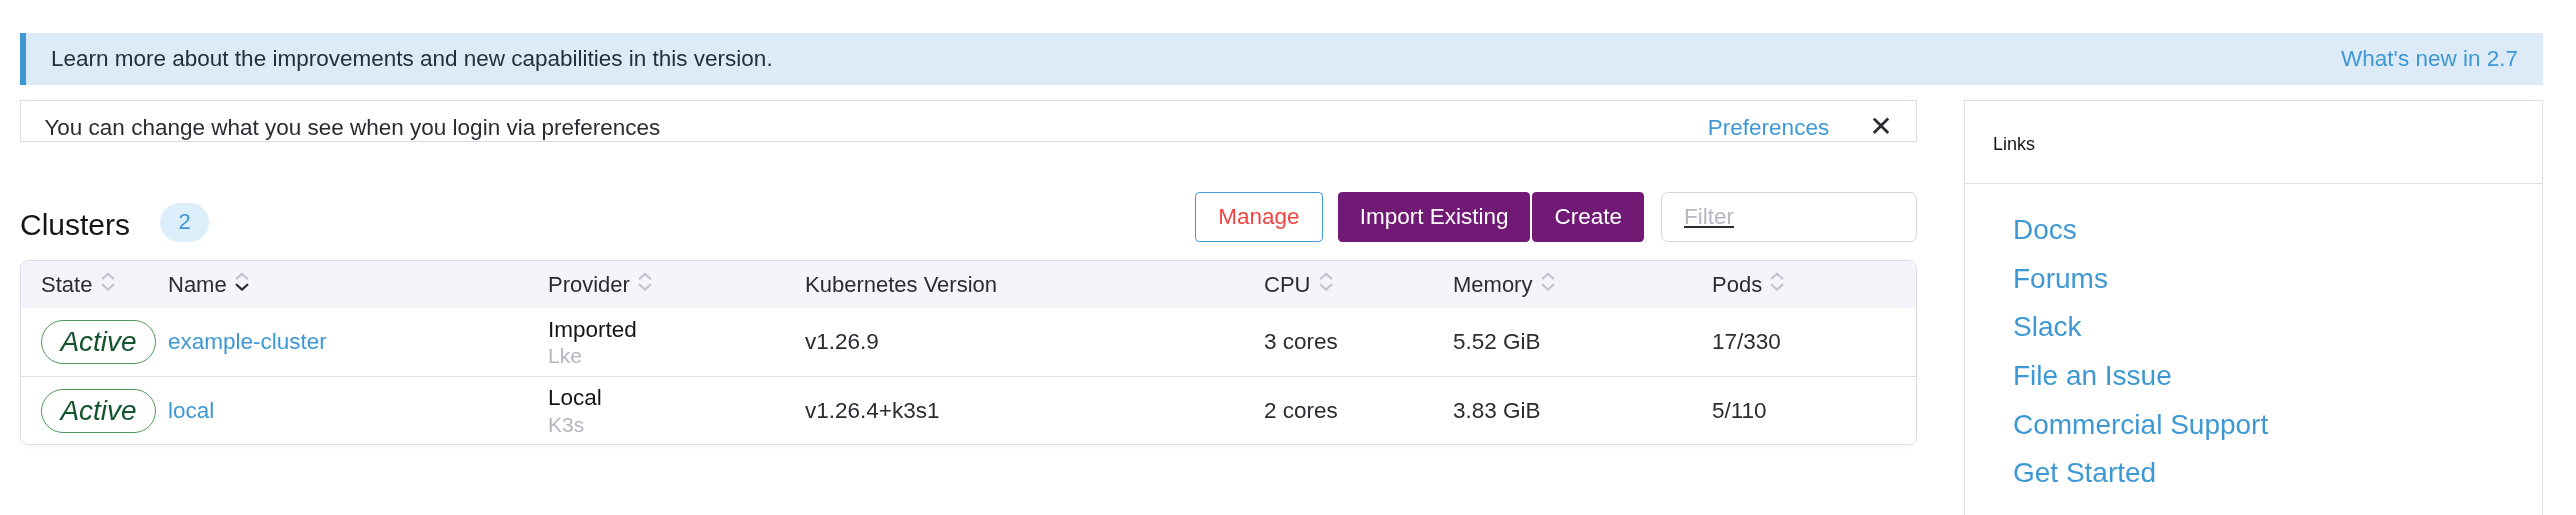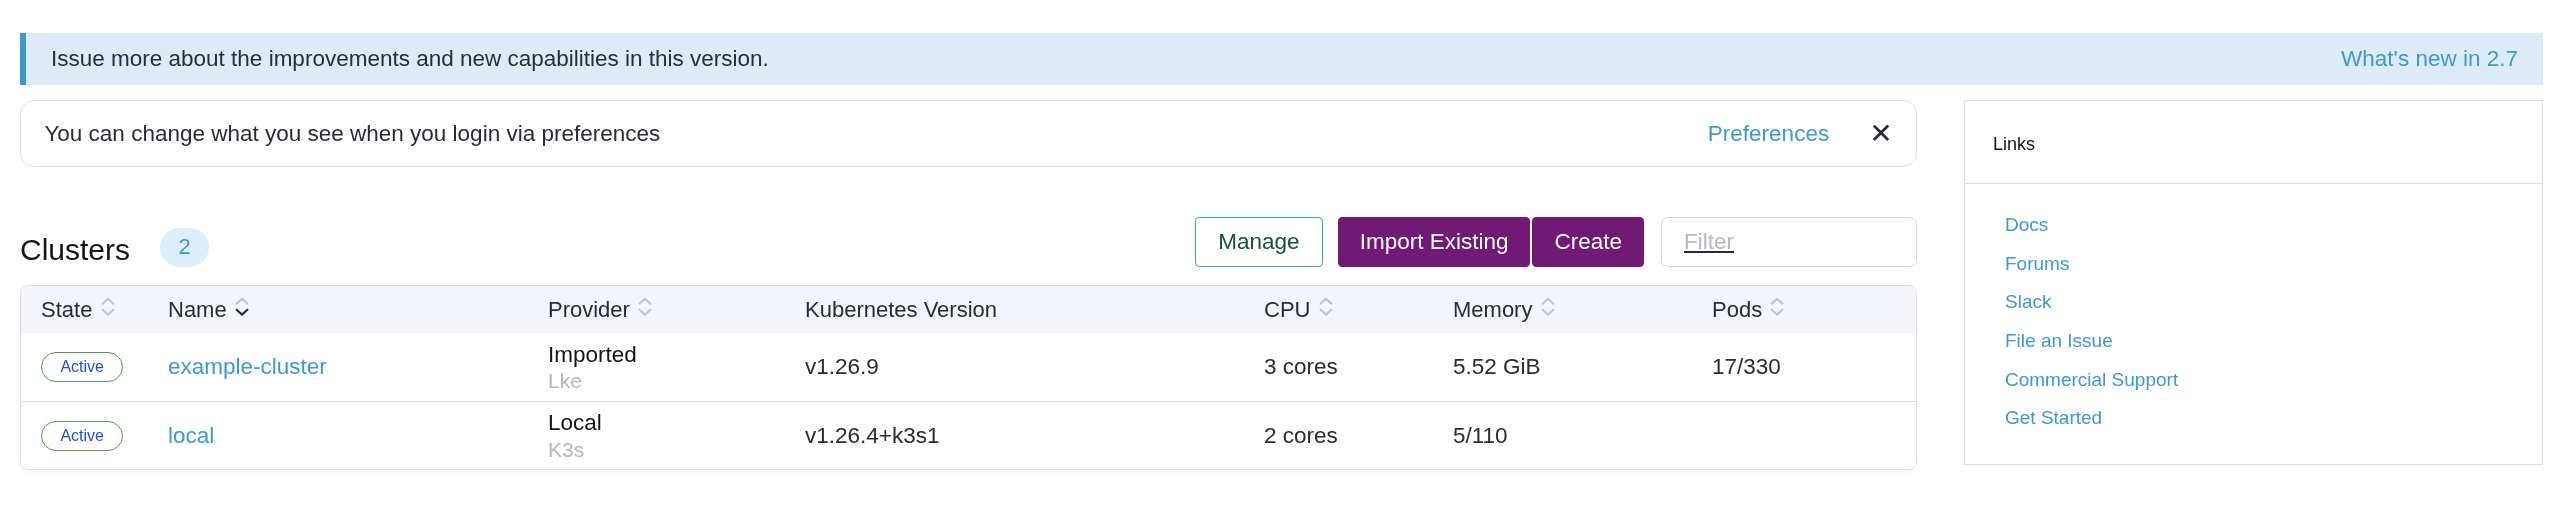--- a/index.html
+++ b/index.html
@@ -13,71 +13,71 @@
   .version-banner .msg { color: #20303c; }
   .version-banner .spacer { flex: 1; }
   a.link { color: #3d98d3; text-decoration: none; cursor: pointer; }
 
   
   .columns { display: flex; align-items: flex-start; margin: 15px 33px 0 20px; }
   .left-col { width: 1897px; flex: none; }
   .right-col { width: 579px; flex: none; margin-left: 47px; }
 
   
-  .pref-banner { height: 67px; background: #ffffff; border: 0.8px solid #dcdee7;
-    border-radius: 14px; display: flex; align-items: center; padding: 0 23.4px; font-size: 22.5px; }
+  .pref-banner { height: 42px; background: #ffffff; border: 0.8px solid #dcdee7;
+    border-radius: 0; display: flex; align-items: flex-end; padding: 0 23.4px; font-size: 22.5px; }
   .pref-banner .spacer { flex: 1; }
   .close-btn { margin-left: 40px; font-size: 28px; color: #2b2b33; cursor: pointer;
     line-height: 1; background: none; border: none; font-family: inherit; }
 
   
   .clusters-row { display: flex; align-items: flex-end; margin-top: 48px; height: 52px; }
   .page-title { font-size: 30px; font-weight: 400; color: #141419; }
   .count-badge { margin-left: 30px; background: #ddeefb; color: #3d98d3; font-size: 22px;
     border-radius: 33px; padding: 6.7px 18.4px; }
   .clusters-row .spacer { flex: 1; }
   .btn { height: 50px; font-size: 22.5px; font-family: inherit; border-radius: 4.2px;
     padding: 0 22px; cursor: pointer; }
-  .btn-outline { background: #ffffff; color: #14532d; border: 1.7px solid #3d98d3; margin-right: 15px; margin-top: 10px; }
+  .btn-outline { background: #ffffff; color: #ef4444; border: 1.7px solid #3d98d3; margin-right: 15px; margin-top: 10px; }
   .btn-solid { background: #701a75; color: #ffffff; border: none; margin-right: 2px; }
   .filter-input { width: 256px; height: 50px; margin-left: 15px; border: 1.7px solid #d4d6df;
     border-radius: 6.7px; font-size: 22.5px; font-family: inherit; padding: 0 22px; color: #2b2b33; text-decoration: underline; }
   .filter-input::placeholder { color: #b6b7c2; }
 
   
   .table-card { margin-top: 18.4px; border: 0.8px solid #dcdee7; border-radius: 8.3px;
     overflow: hidden; box-shadow: 0 1.7px 5px rgba(0,0,0,0.04); background: #fff; }
   .t-row { display: grid; grid-template-columns: 127px 380px 257px 459px 189px 259px 1fr;
     align-items: center; padding: 0 20px; }
   .t-head { background: #f4f5fa; height: 47px; font-size: 22px; color: #2b2b33; }
   .t-body-row { height: 68px; font-size: 22.5px; background: #fff; }
   .t-body-row + .t-body-row { border-top: 0.8px solid #dcdee7; }
   .th-cell { display: flex; }
   .sort { display: inline-flex; flex-direction: column; gap: 2.5px; margin-left: 8.3px; cursor: pointer; }
   .chev { width: 14px; height: 8.3px; display: block; }
   .chev polyline { fill: none; stroke: #c2c4d0; stroke-width: 2.6; stroke-linecap: round; stroke-linejoin: round; }
   .sort.active-desc .chev.down polyline { stroke: #2b2b33; }
-  .state-badge { display: inline-block; border: 1.7px solid #4e9a57; color: #1d4ed8;
-    border-radius: 33px; padding: 5px 18.4px; font-size: 16px; background: #fff; }
+  .state-badge { display: inline-block; border: 1.7px solid #4e9a57; color: #14532d;
+    border-radius: 33px; padding: 5px 18.4px; font-size: 28px; background: #fff; font-style: italic; }
   .provider-main { font-size: 22.5px; color: #141419; line-height: 1.15; }
   .provider-sub { font-size: 21px; color: #b5b5c0; line-height: 1.15; margin-top: 1.7px; }
 
   
   .links-panel { border: 0.8px solid #dcdee7; background: #fff; }
   .links-header { padding: 33px 28px 28px 28px; border-bottom: 0.8px solid #dcdee7;
     font-size: 18px; color: #141419; }
   .links-list { padding: 30px 28px 35px 40px; }
-  .links-list a { display: block; font-size: 19px; margin-bottom: 16.7px; }
+  .links-list a { display: block; font-size: 28px; margin-bottom: 16.7px; margin-left: 8px; }
   .links-list a:last-child { margin-bottom: 0; }
 </style>
 </head>
 <body>
 
 <div class="version-banner">
-  <span class="msg">Issue more about the improvements and new capabilities in this version.</span>
+  <span class="msg">Learn more about the improvements and new capabilities in this version.</span>
   <span class="spacer"></span>
   <a class="link">What's new in 2.7</a>
 </div>
 
 <div class="columns">
 
   <div class="left-col">
 
     <div class="pref-banner">
       <span>You can change what you see when you login via preferences</span>
@@ -192,20 +192,21 @@
         </div>
         <div>
           <a class="link">local</a>
         </div>
         <div>
           <div class="provider-main">Local</div>
           <div class="provider-sub">K3s</div>
         </div>
         <div>v1.26.4+k3s1</div>
         <div>2 cores</div>
+        <div>3.83 GiB</div>
         <div>5/110</div>
       </div>
     </div>
   </div>
 
   <div class="right-col">
     <div class="links-panel">
       <div class="links-header">Links</div>
       <div class="links-list">
         <a class="link">Docs</a>

